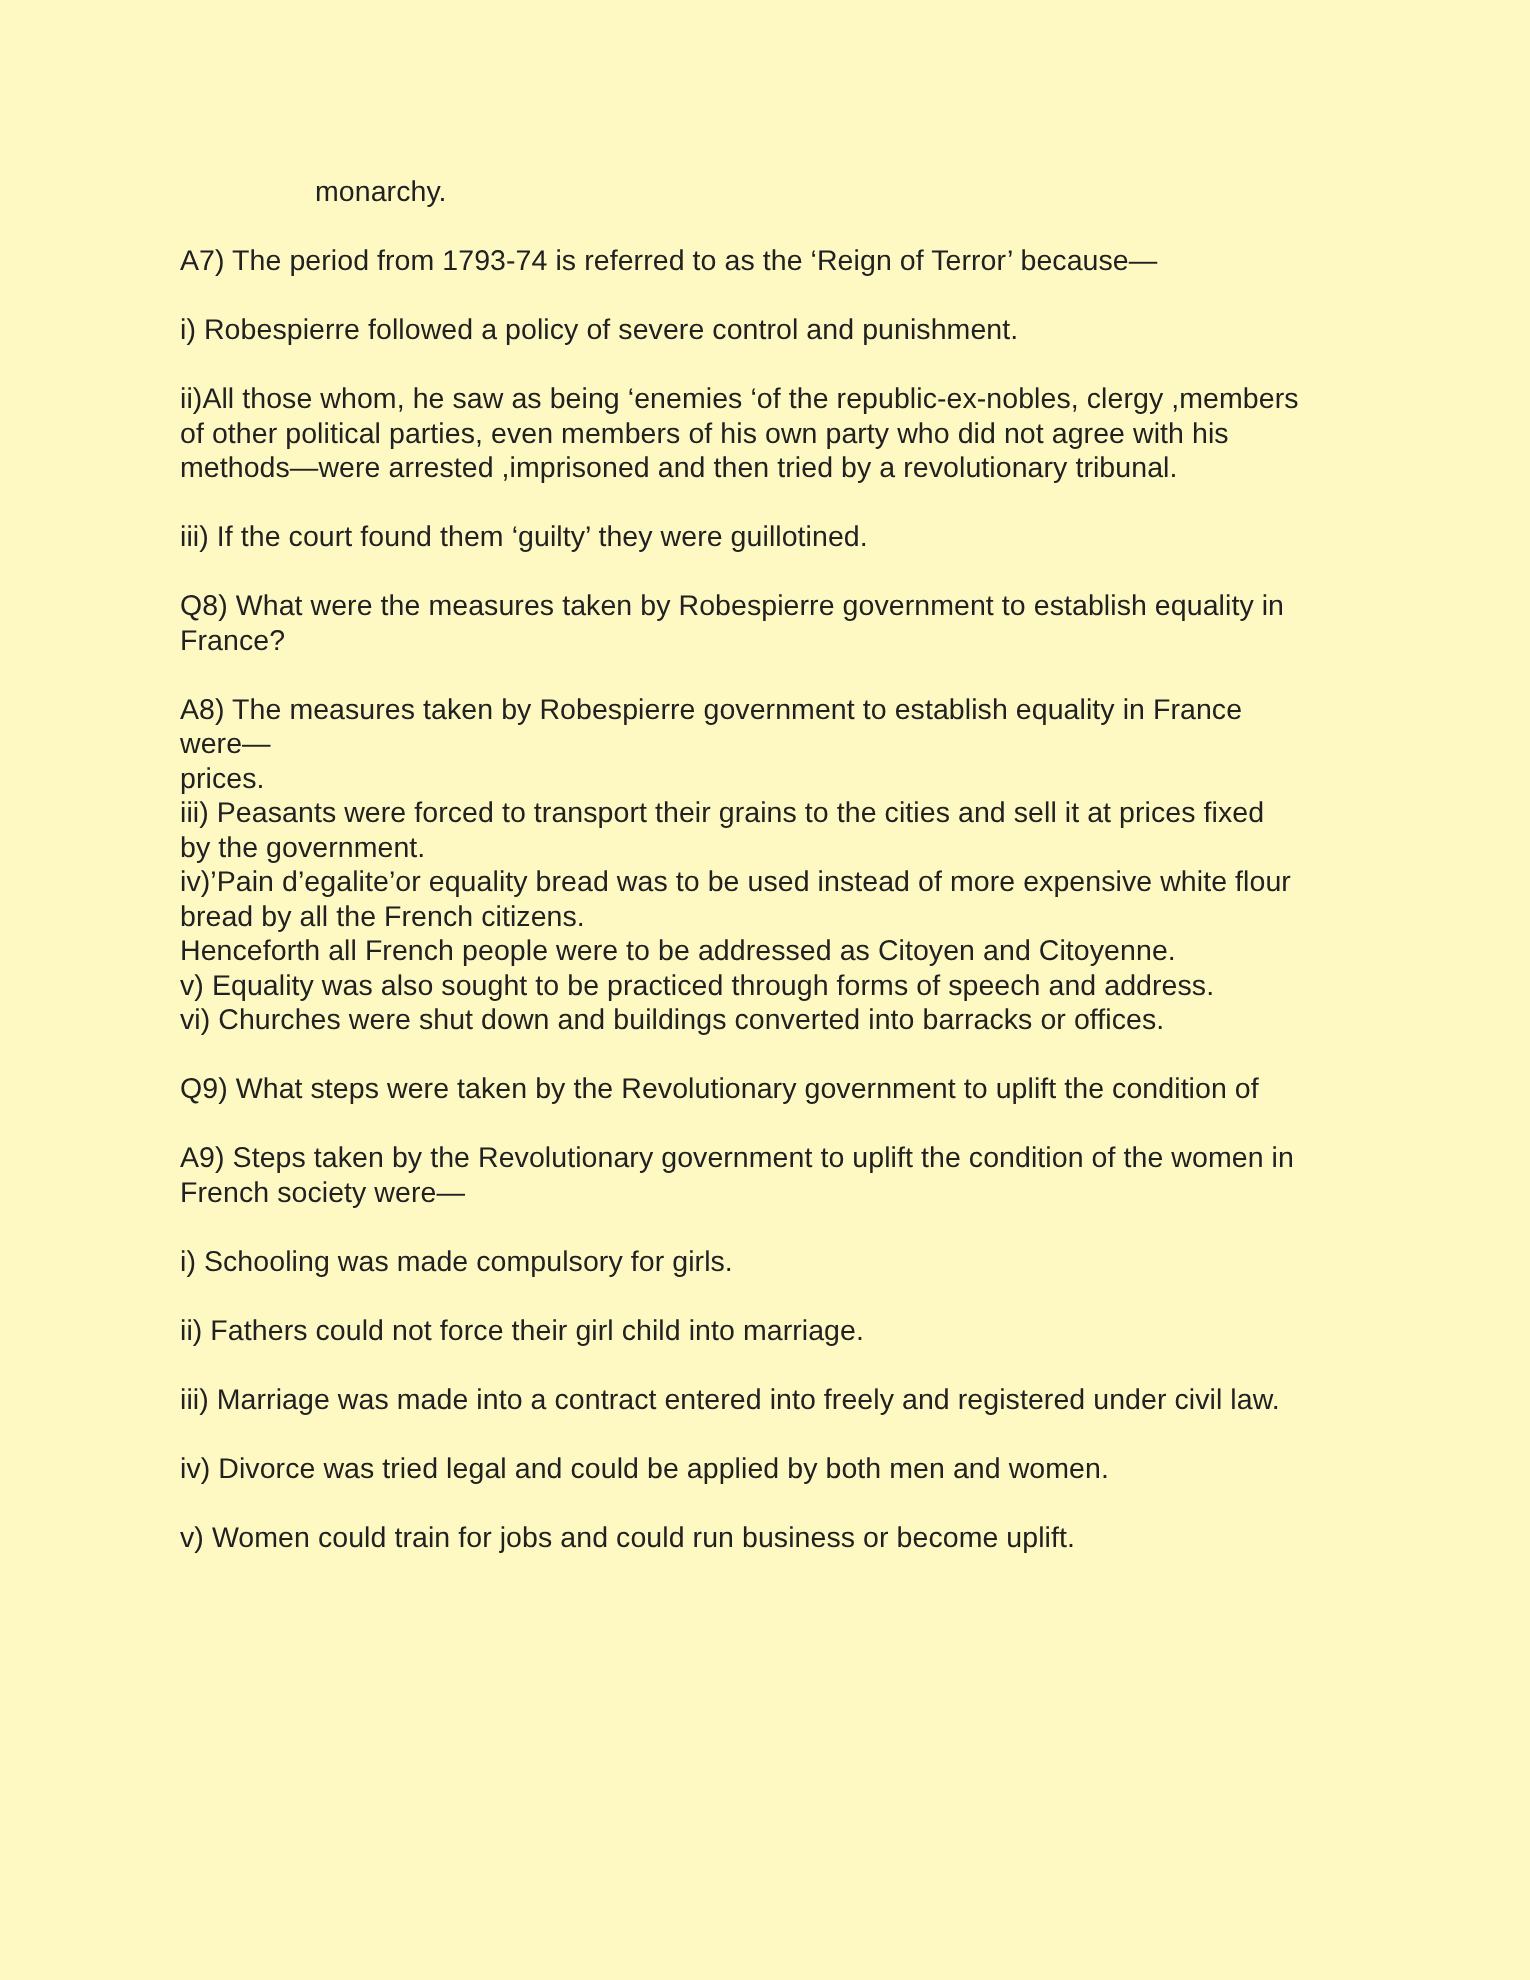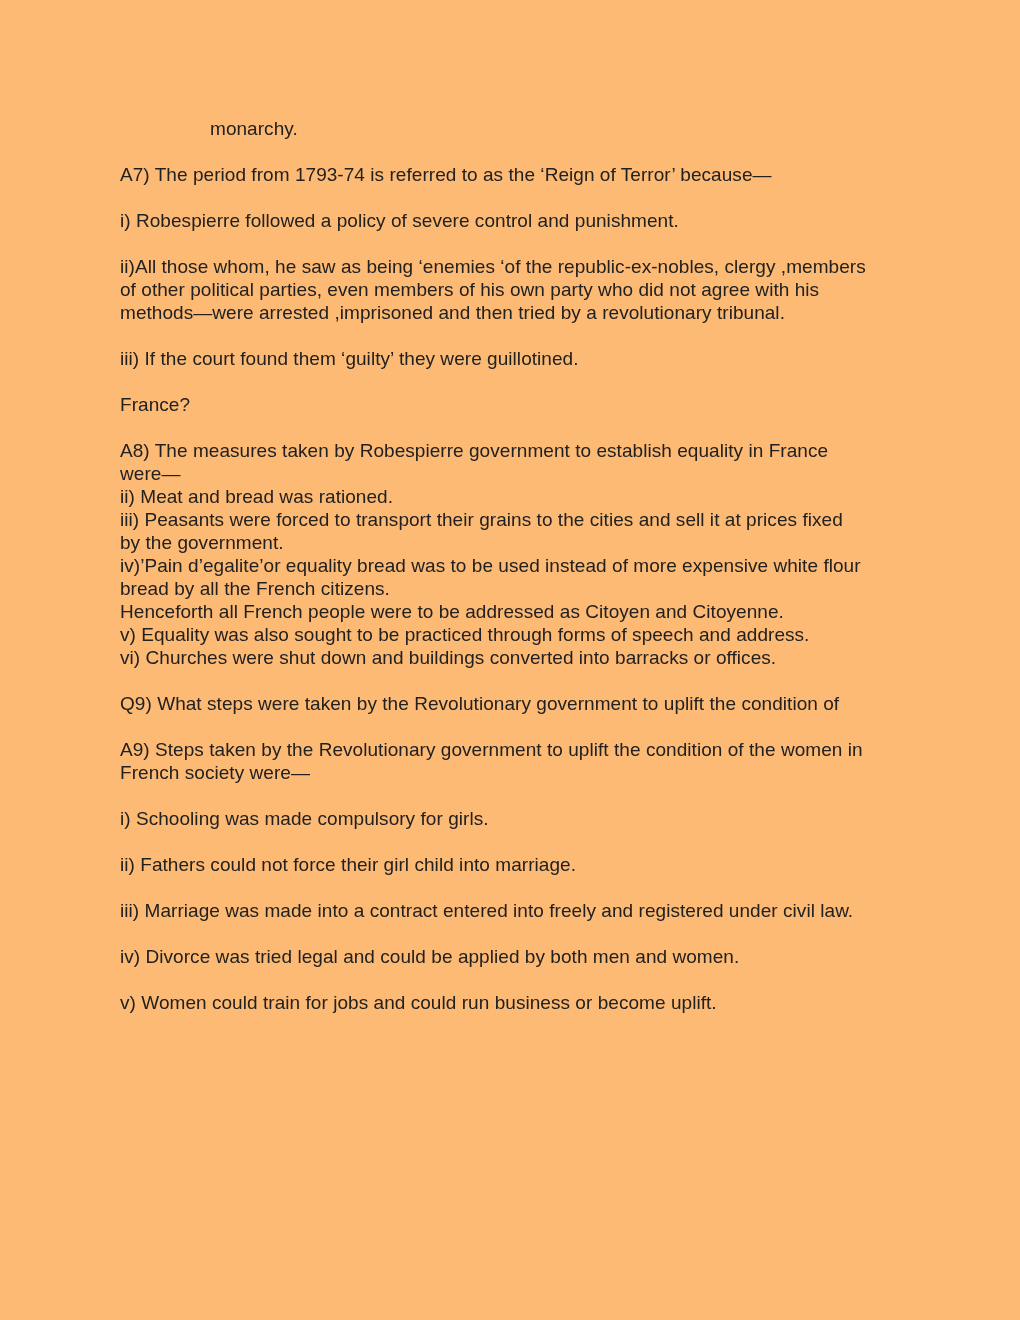--- a/index.html
+++ b/index.html
@@ -12,21 +12,21 @@
     height: 1320px;
     overflow: hidden;
     font-family: "Liberation Sans", "DejaVu Sans", sans-serif;
     color: #212121;
   }
   main.page {
     box-sizing: border-box;
     width: 1020px;
     height: 1320px;
     padding: 117px 60px 0 120px;
-    background: #fdba74;
+    background: #fef9c3;
   }
   .para {
     margin: 0 0 23px 0;
   }
   .para.indent {
     padding-left: 90px;
   }
   .line {
     font-size: 19px;
     line-height: 23px;
@@ -57,27 +57,28 @@
     <div class="line">ii)All those whom, he saw as being ‘enemies ‘of the republic-ex-nobles, clergy ,members</div>
     <div class="line">of other political parties, even members of his own party who did not agree with his</div>
     <div class="line">methods—were arrested ,imprisoned and then tried by a revolutionary tribunal.</div>
   </div>
 
   <div class="para">
     <div class="line">iii) If the court found them ‘guilty’ they were guillotined.</div>
   </div>
 
   <div class="para">
+    <div class="line">Q8) What were the measures taken by Robespierre government to establish equality in</div>
     <div class="line">France?</div>
   </div>
 
   <div class="para">
     <div class="line">A8) The measures taken by Robespierre government to establish equality in France</div>
     <div class="line">were—</div>
-    <div class="line">ii) Meat and bread was rationed.</div>
+    <div class="line">prices.</div>
     <div class="line">iii) Peasants were forced to transport their grains to the cities and sell it at prices fixed</div>
     <div class="line">by the government.</div>
     <div class="line">iv)’Pain d’egalite’or equality bread was to be used instead of more expensive white flour</div>
     <div class="line">bread by all the French citizens.</div>
     <div class="line">Henceforth all French people were to be addressed as Citoyen and Citoyenne.</div>
     <div class="line">v) Equality was also sought to be practiced through forms of speech and address.</div>
     <div class="line">vi) Churches were shut down and buildings converted into barracks or offices.</div>
   </div>
 
   <div class="para">

